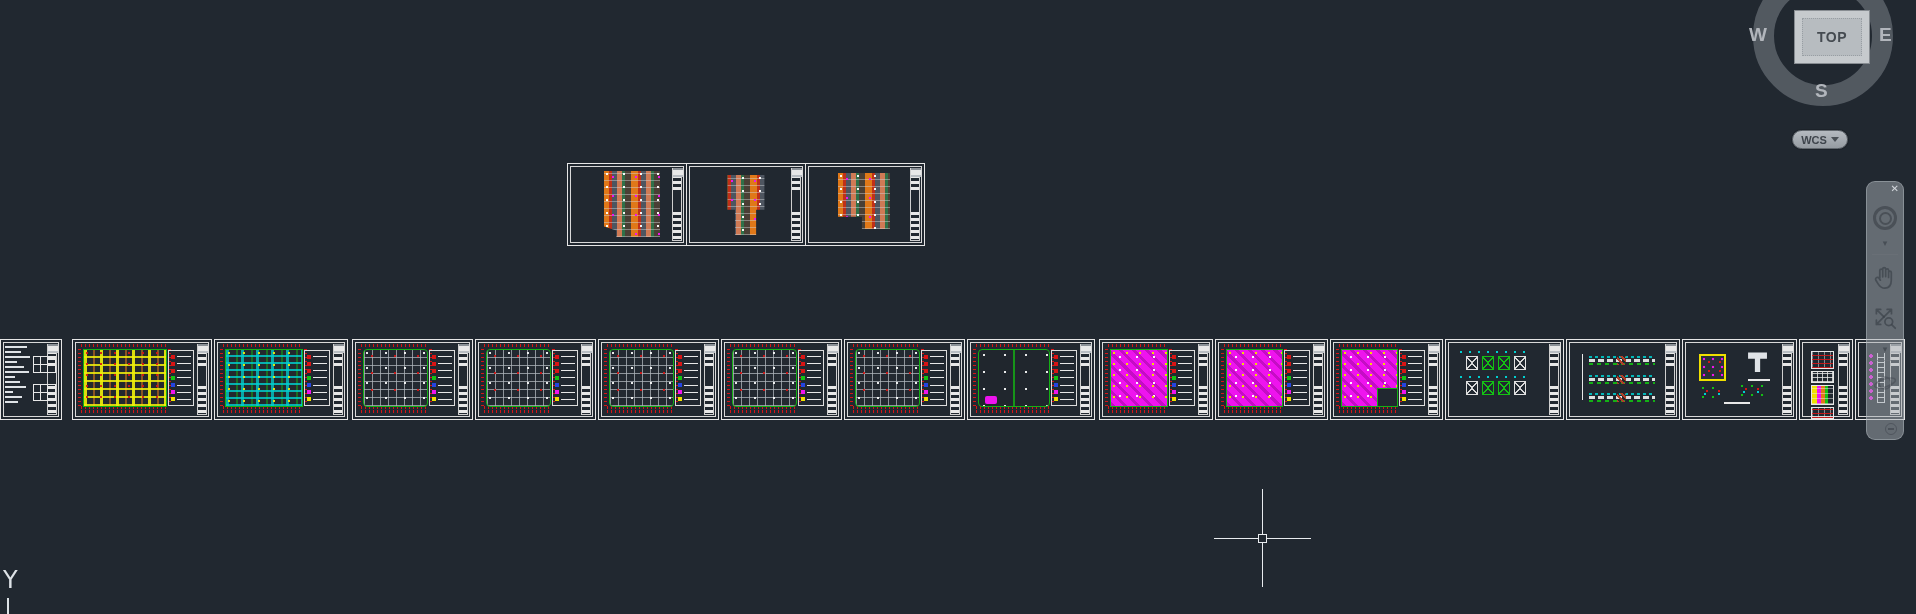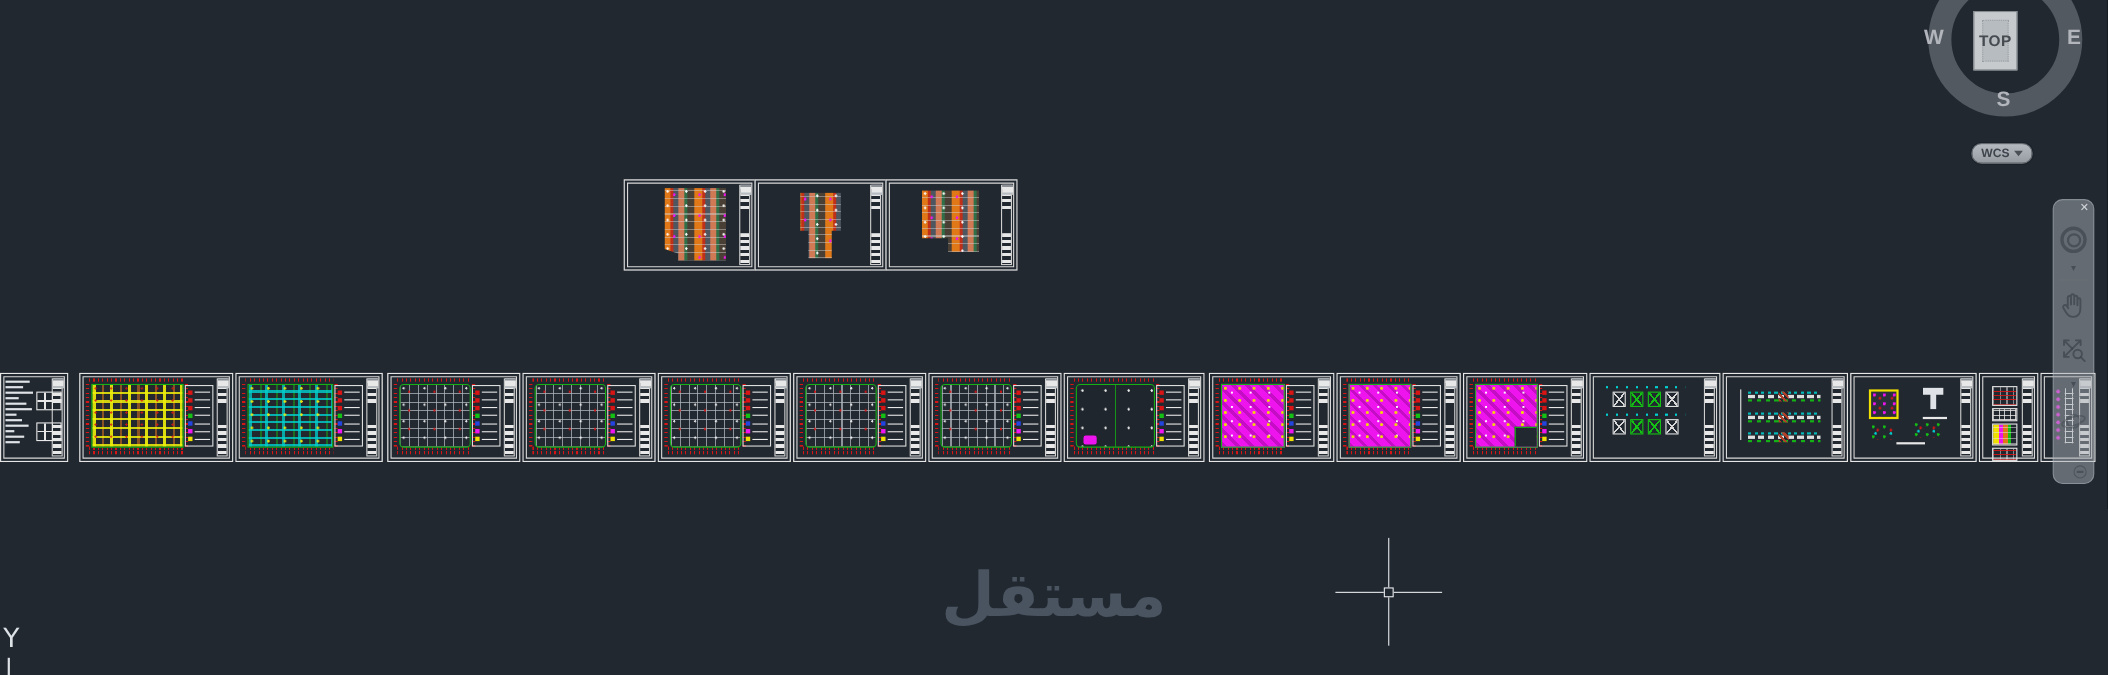--- a/index.html
+++ b/index.html
@@ -158,21 +158,21 @@
   .nwin{position:absolute;width:21px;height:15px;border:1px solid #e8e8e8;
     background:
       linear-gradient(90deg, transparent calc(33% - .5px), #e8e8e8 calc(33% - .5px) calc(33% + .5px), transparent calc(33% + .5px)),
       linear-gradient(90deg, transparent calc(66% - .5px), #e8e8e8 calc(66% - .5px) calc(66% + .5px), transparent calc(66% + .5px)),
       linear-gradient(0deg, transparent calc(50% - .5px), #e8e8e8 calc(50% - .5px) calc(50% + .5px), transparent calc(50% + .5px));}
 
   
   .vc-ring{position:absolute;left:1753px;top:-34px;width:140px;height:140px;border-radius:50%;
     border:21px solid rgba(88,94,102,.9);box-sizing:border-box;}
   .vc-letter{position:absolute;color:#b2b6bc;font-weight:bold;font-size:19px;}
-  .vc-top{position:absolute;left:1794px;top:10px;width:40px;height:54px;
+  .vc-top{position:absolute;left:1794px;top:10px;width:76px;height:54px;
     background:#c6cacd;border:1px solid #878c91;box-sizing:border-box;
     display:flex;align-items:center;justify-content:center;}
   .vc-top::before{content:'';position:absolute;inset:7px;background:#b7bcc0;
     border:1px dotted #989ea3;}
   .vc-top span{position:relative;font-size:14px;font-weight:bold;color:#454b51;letter-spacing:.5px;}
   .wcs-pill{position:absolute;left:1792px;top:130px;width:56px;height:19px;border-radius:10px;
     background:linear-gradient(#b5bac0,#969ca2);border:1px solid #62686e;box-sizing:border-box;
     box-shadow:0 0 0 1px rgba(25,30,36,.55);
     display:flex;align-items:center;justify-content:center;gap:4px;
     font-size:11px;font-weight:bold;color:#3f454c;}
@@ -804,16 +804,15 @@
   </div>
 
   <div class="ch-h"></div>
   <div class="ch-v"></div>
   <div class="ch-box"></div>
 
   <div class="ucs-y">Y</div>
   <div class="ucs-line"></div>
 
   <div class="watermark">
-    <div class="wm-ar">مستقل</div>
   </div>
 
 </div>
 
 </body></html>

